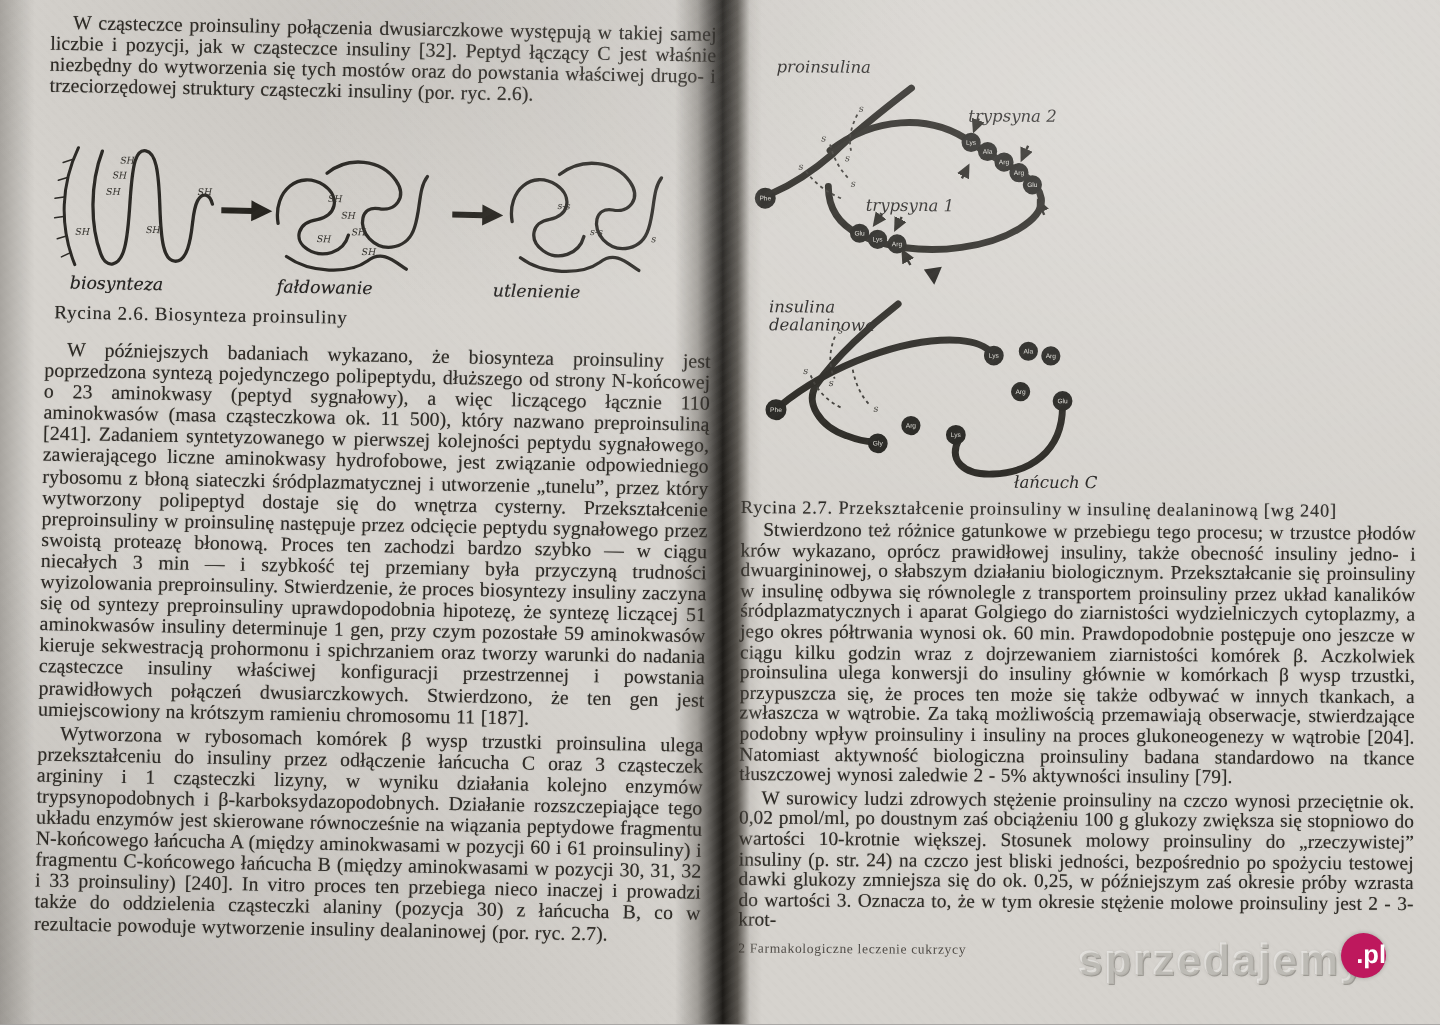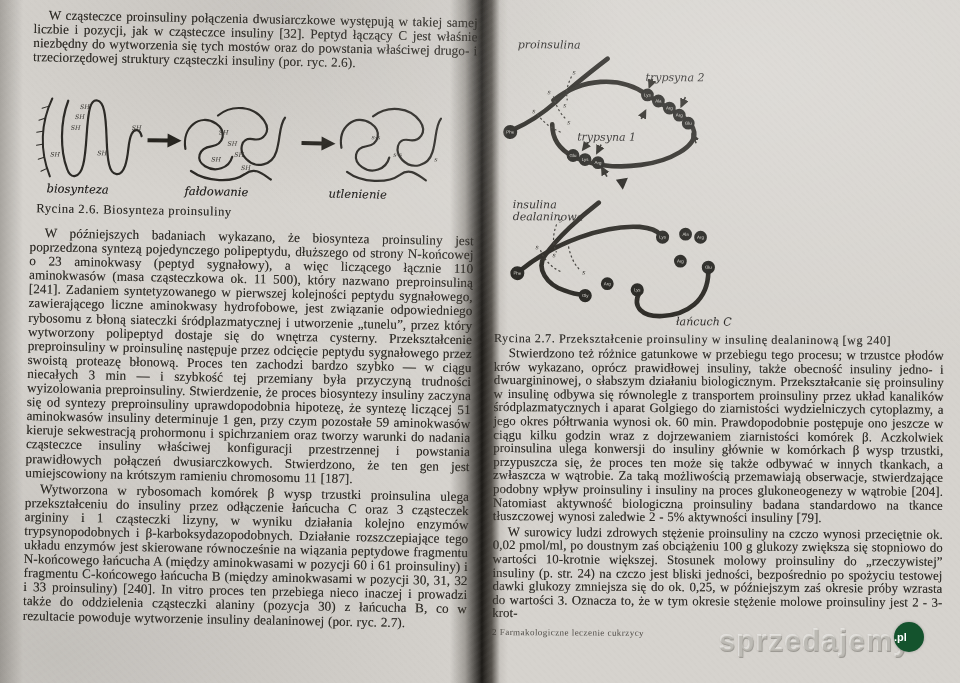--- a/index.html
+++ b/index.html
@@ -40,22 +40,22 @@
   .svg-label{font-family:"DejaVu Serif",serif;font-style:italic;font-size:11px;fill:#242220;}
   .bead{fill:#21201c;}
   .bead-t{fill:#dedcd6;font-family:"Liberation Sans",sans-serif;font-size:4.4px;
     text-anchor:middle;dominant-baseline:central;}
   
   .wm-text{position:absolute;left:719px;top:625px;z-index:7;
     font-family:"Liberation Sans",sans-serif;font-weight:bold;font-size:29px;letter-spacing:1.5px;
     color:rgba(226,224,218,.42);
     text-shadow:.6px .6px 0 rgba(100,97,90,.45),-.6px -.6px 0 rgba(255,255,255,.45),0 0 2px rgba(100,97,90,.3);}
   .wm-badge{position:absolute;left:894px;top:622px;width:30px;height:30px;z-index:8;
-    border-radius:50%;background:#14532d;display:flex;align-items:center;justify-content:flex-start;
-    font-family:"Liberation Sans",sans-serif;font-weight:bold;font-size:11px;color:#fff;
+    border-radius:50%;background:#be185d;display:flex;align-items:center;justify-content:flex-end;
+    font-family:"Liberation Sans",sans-serif;font-weight:bold;font-size:17px;color:#fff;
     box-shadow:0 0 3px rgba(0,0,0,.25);}
 </style>
 </head>
 <body>
 
 <div class="frame">
 
   <div class="page left-page lp">
 
     <div class="abs para" style="left:0;top:8px;width:444px;">W cząsteczce proinsuliny połączenia dwusiarczkowe występują w takiej samej liczbie i pozycji, jak w cząsteczce insuliny [32]. Peptyd łączący C jest właśnie niezbędny do wytworzenia się tych mostów oraz do powstania właściwej drugo- i trzeciorzędowej struktury cząsteczki insuliny (por. ryc. 2.6).</div>

